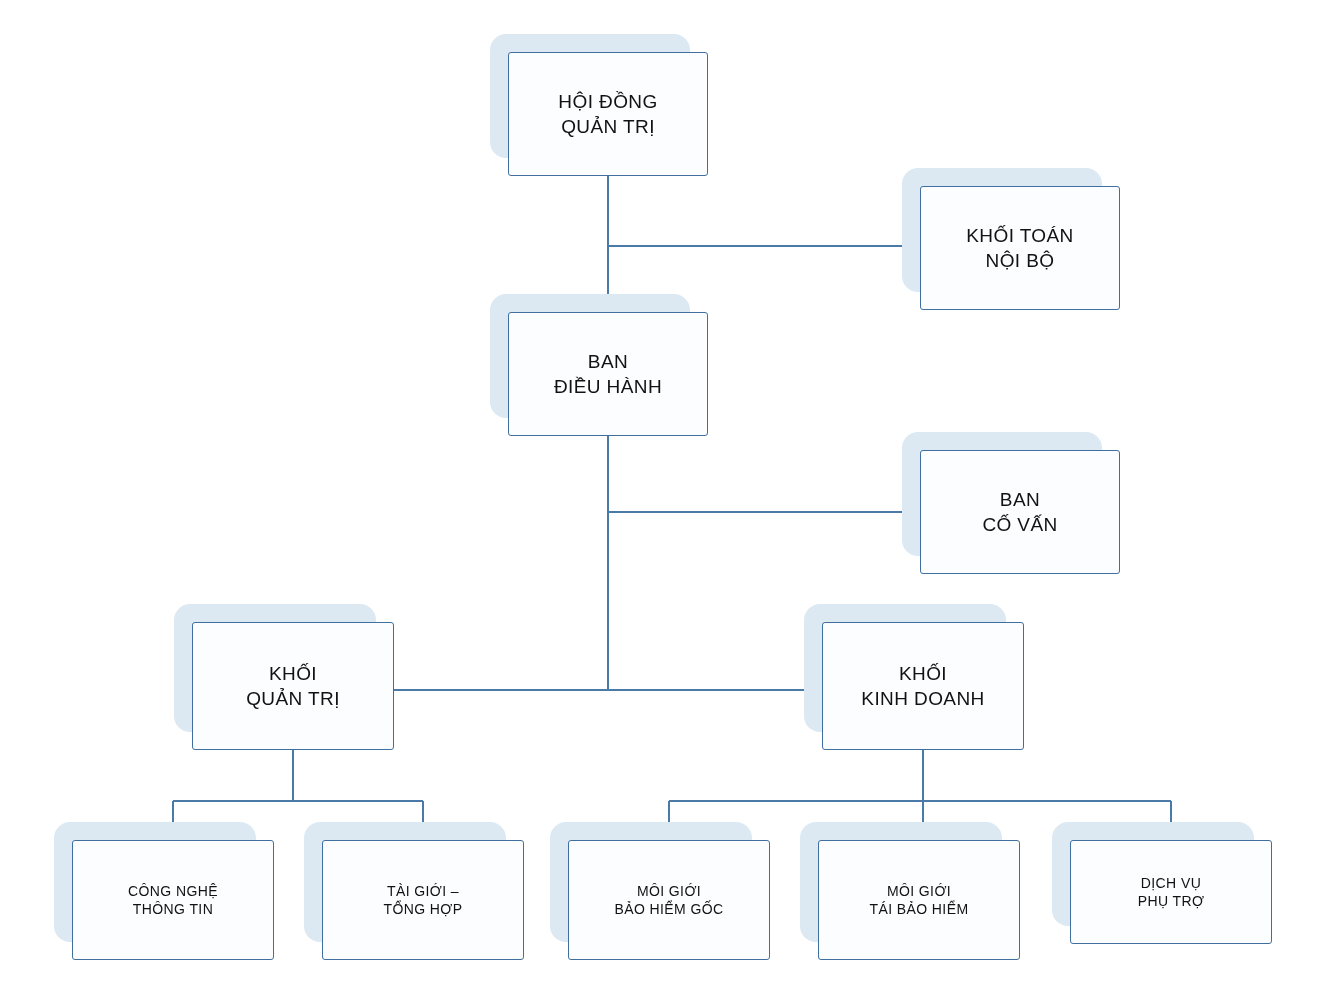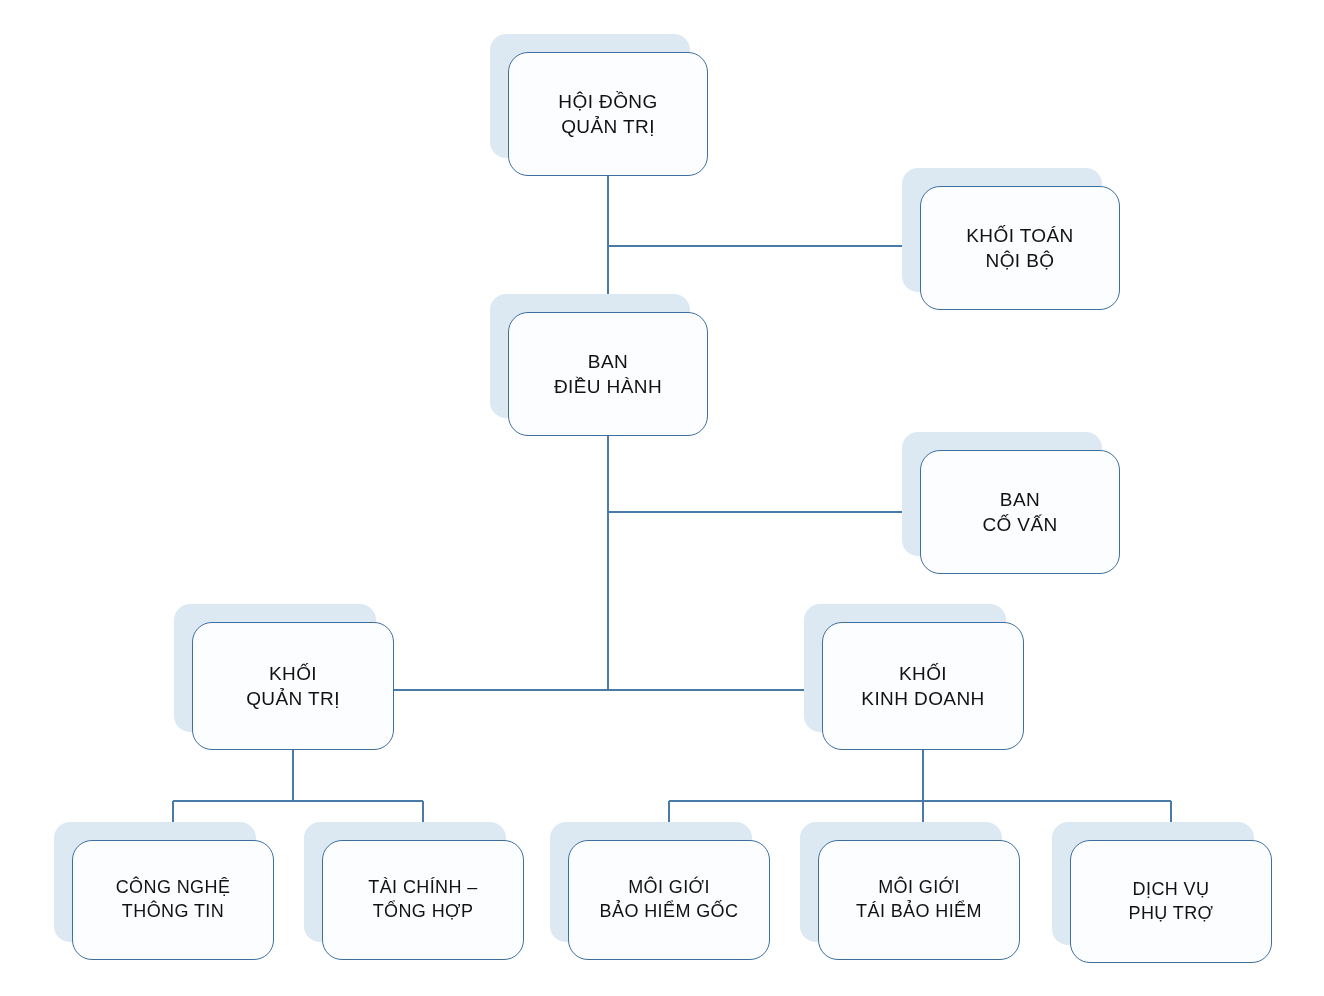--- a/index.html
+++ b/index.html
@@ -38,38 +38,38 @@
     background: #dce9f2;
   }
   .node-box {
     position: absolute;
     left: 0;
     top: 0;
     width: 100%;
     height: 100%;
     box-sizing: border-box;
     border: 1.6px solid #3f6f9f;
-    border-radius: 20px;
+    border-radius: 3px;
     background: #fbfdfe;
     display: flex;
     align-items: center;
     justify-content: center;
     text-align: center;
   }
   .node-label {
     color: #121212;
     font-size: 19px;
     line-height: 1.32;
     letter-spacing: 0.4px;
     font-weight: 400;
     white-space: pre-line;
     padding: 0 8px;
   }
   .node-label.small {
-    font-size: 18px;
+    font-size: 14px;
   }
 </style>
 </head>
 <body>
 
 <div id="chart-root">
 
   <svg id="connector-layer" viewBox="0 0 1324 996" width="1324" height="996" aria-hidden="true">
       <line x1="608" y1="176" x2="608" y2="312" stroke="#4a7aa8" stroke-width="1.6" shape-rendering="crispEdges"></line>
       <line x1="608" y1="246" x2="920" y2="246" stroke="#4a7aa8" stroke-width="1.6" shape-rendering="crispEdges"></line>
@@ -133,39 +133,39 @@
       <div class="node" style="left: 72px; top: 840px; width: 202px; height: 120px;">
         <div class="node-shadow"></div>
         <div class="node-box">
           <span class="node-label small">CÔNG NGHỆ
 THÔNG TIN</span>
         </div>
       </div>
       <div class="node" style="left: 322px; top: 840px; width: 202px; height: 120px;">
         <div class="node-shadow"></div>
         <div class="node-box">
-          <span class="node-label small">TÀI CHÍNH –
+          <span class="node-label small">TÀI GIỚI –
 TỔNG HỢP</span>
         </div>
       </div>
       <div class="node" style="left: 568px; top: 840px; width: 202px; height: 120px;">
         <div class="node-shadow"></div>
         <div class="node-box">
           <span class="node-label small">MÔI GIỚI
 BẢO HIỂM GỐC</span>
         </div>
       </div>
       <div class="node" style="left: 818px; top: 840px; width: 202px; height: 120px;">
         <div class="node-shadow"></div>
         <div class="node-box">
           <span class="node-label small">MÔI GIỚI
 TÁI BẢO HIỂM</span>
         </div>
       </div>
-      <div class="node" style="left: 1070px; top: 840px; width: 202px; height: 123px;">
+      <div class="node" style="left: 1070px; top: 840px; width: 202px; height: 104px;">
         <div class="node-shadow"></div>
         <div class="node-box">
           <span class="node-label small">DỊCH VỤ
 PHỤ TRỢ</span>
         </div>
       </div>
     </div>
 
 </div>
 

